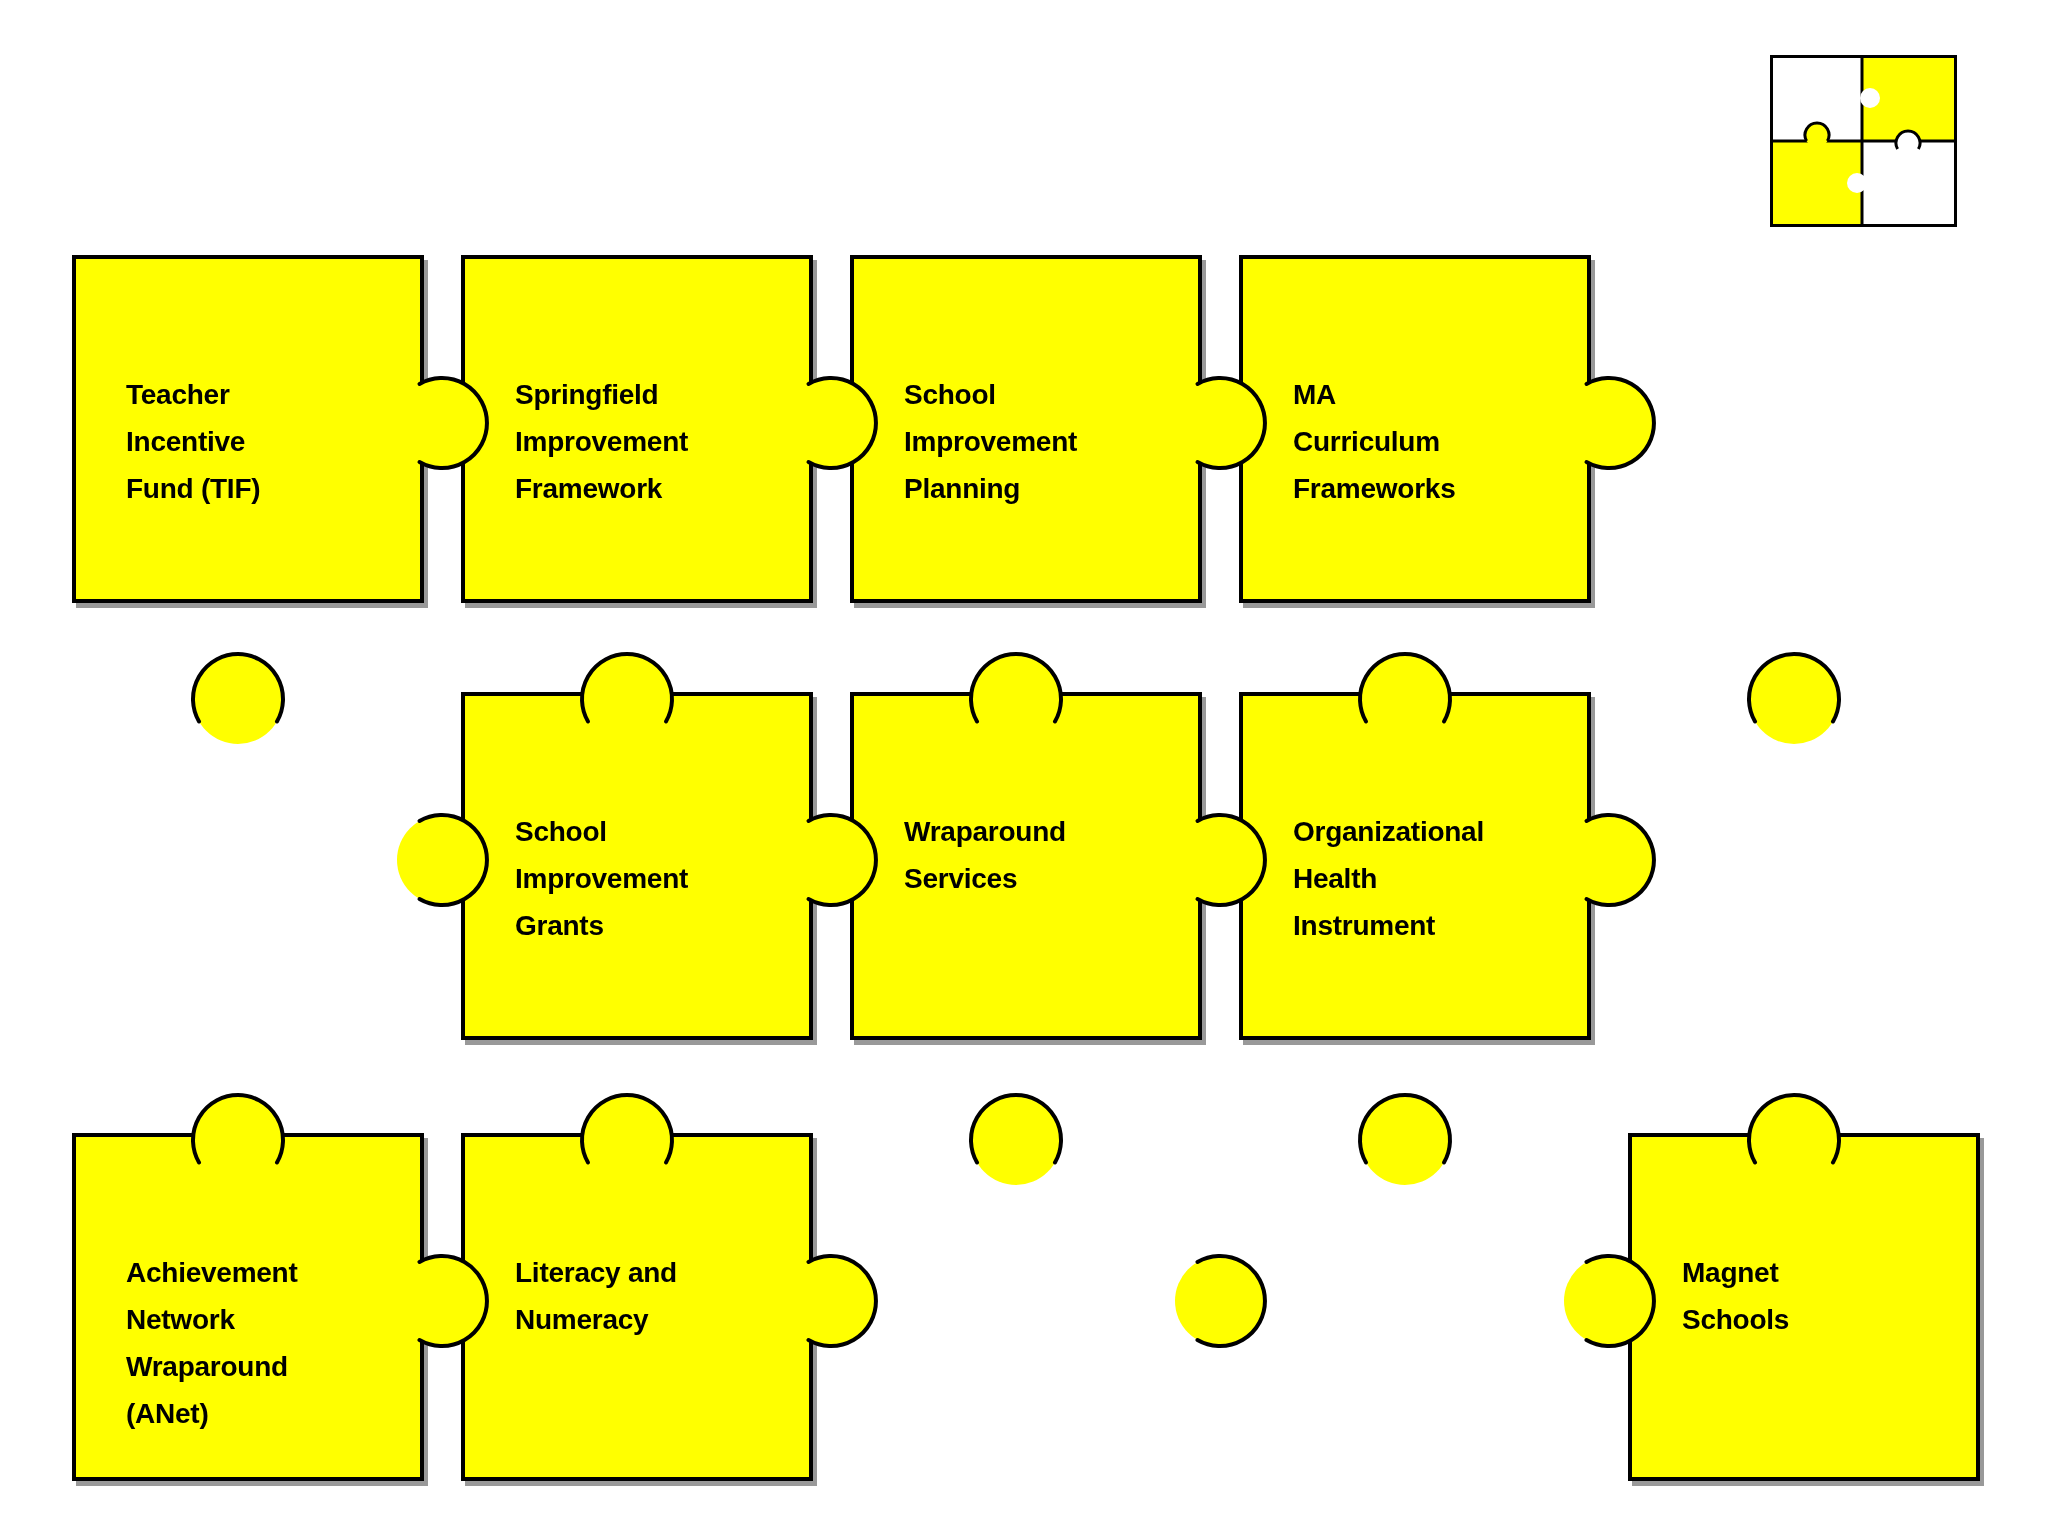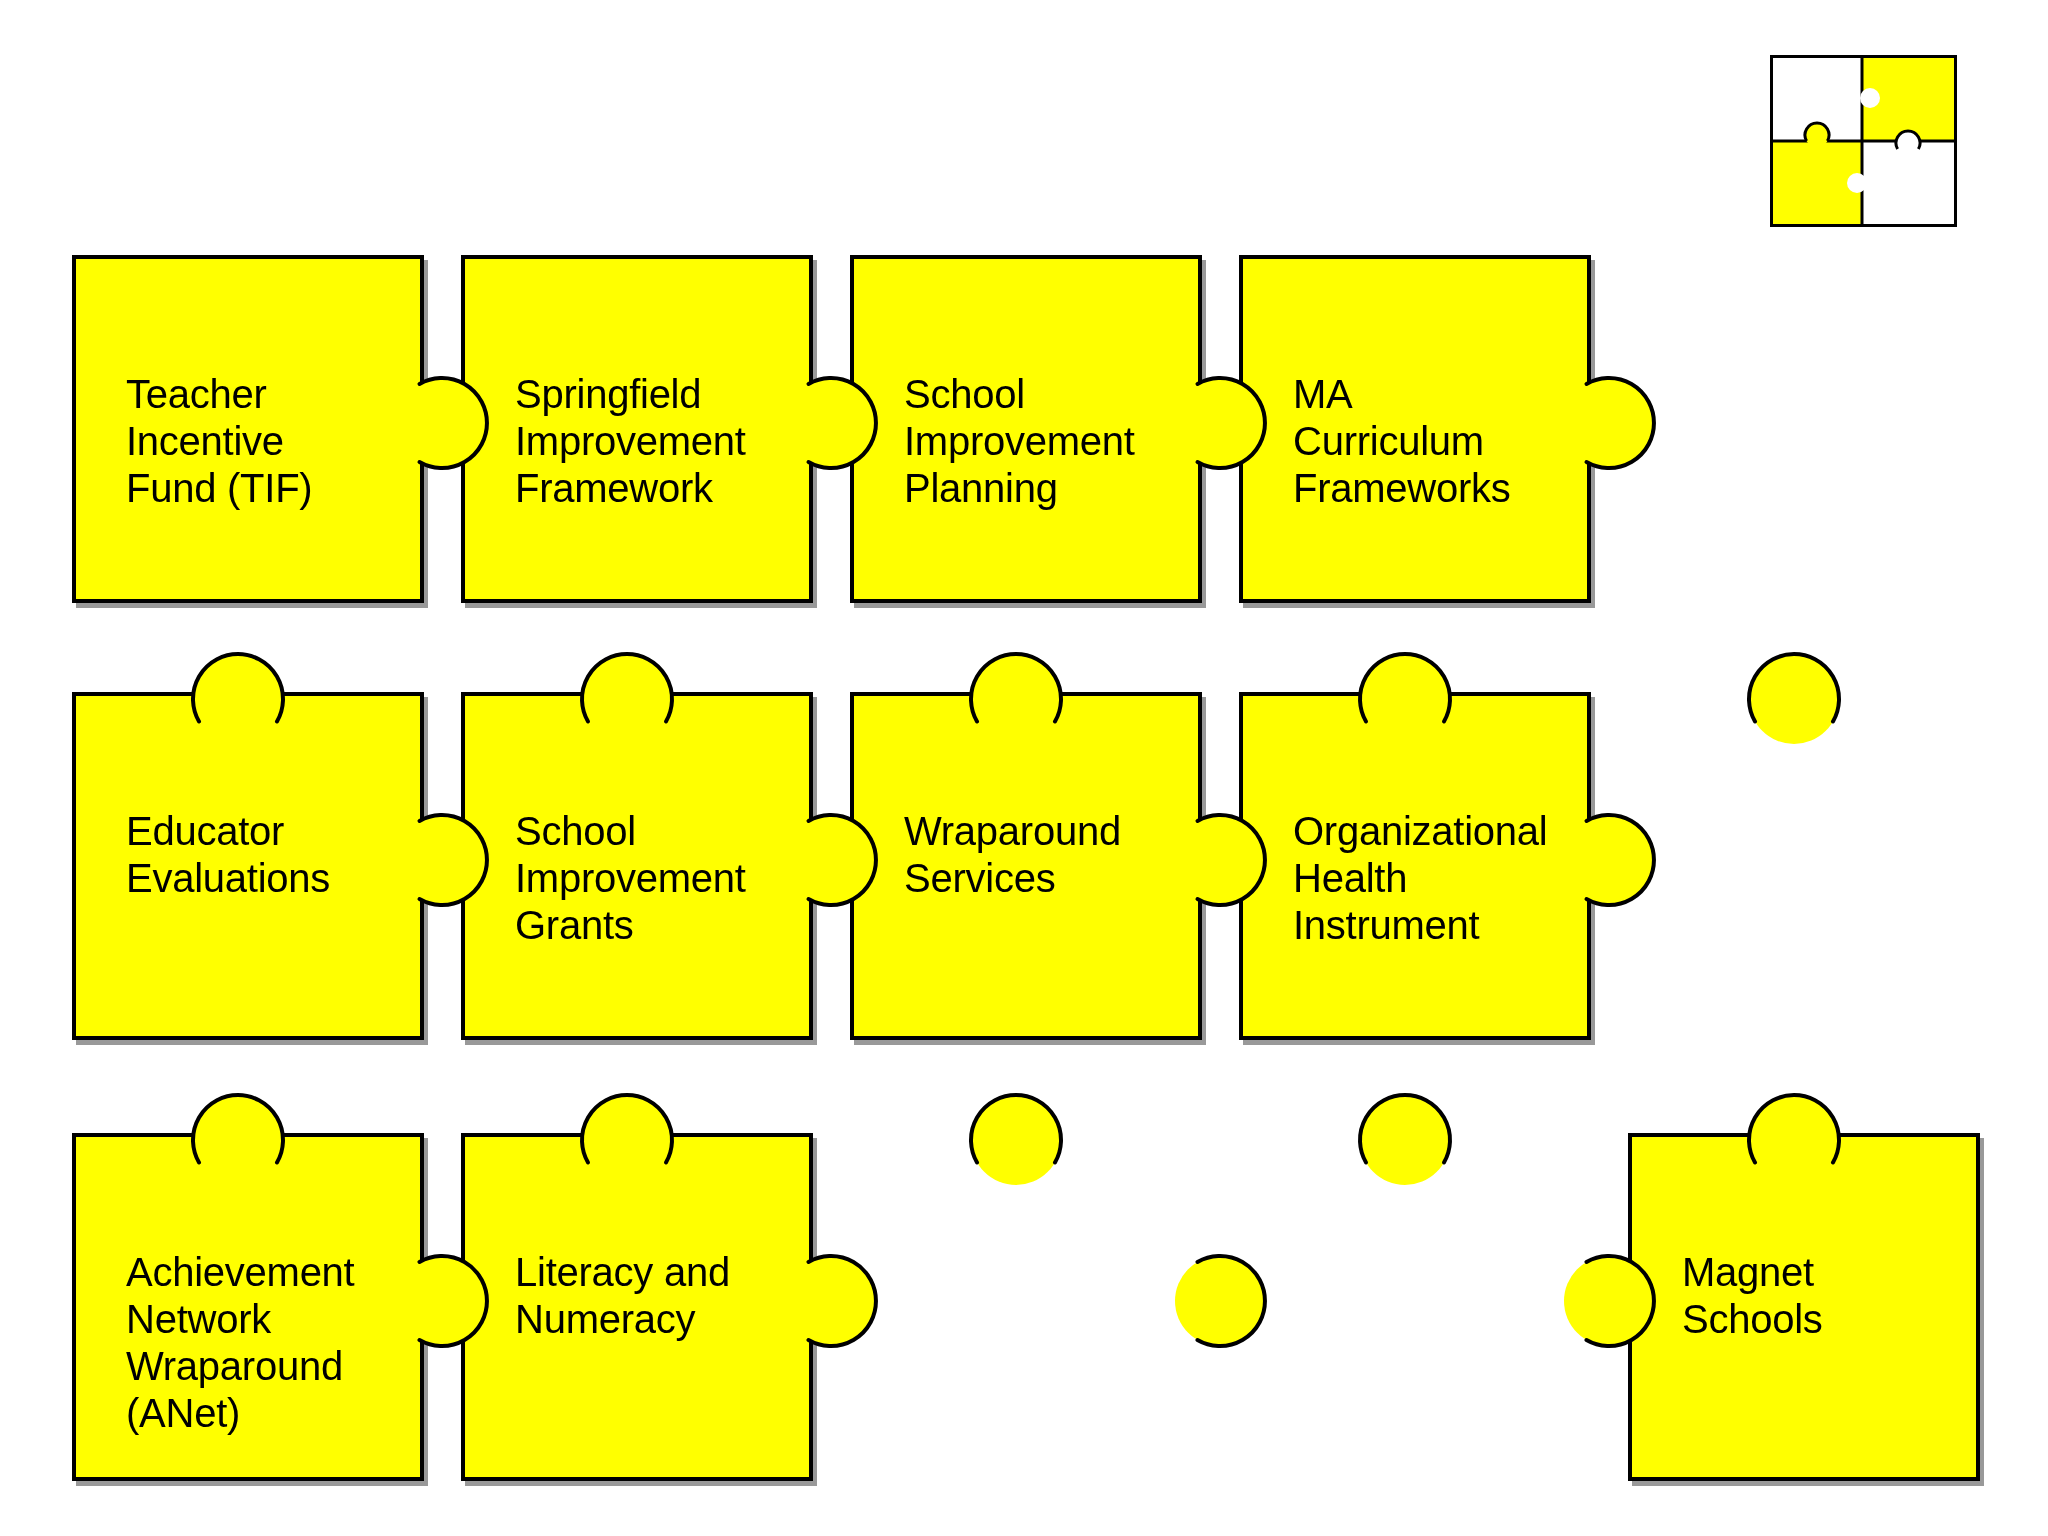--- a/index.html
+++ b/index.html
@@ -26,23 +26,23 @@
     background: var(--piece_fill);
     border: 4px solid var(--piece_border);
     box-shadow: 4px 5px 0 var(--shadow);
     z-index: 1;
   }
   .piece-label {
     position: absolute;
     inset: 0;
     padding: 112px 10px 0 50px;
     color: var(--label_text);
-    font-size: 40px;
+    font-size: 28px;
     line-height: 47px;
-    font-weight: 400;
+    font-weight: 700;
     letter-spacing: -0.25px;
     white-space: pre-line;
   }
   .knob-layer {
     position: absolute;
     left: 0; top: 0;
     width: 2048px;
     height: 1536px;
     z-index: 2;
     pointer-events: none;
@@ -77,24 +77,20 @@
     <div class="piece-label">School
 Improvement
 Planning</div>
   </div>
   <div class="piece" style="left:1239px;top:255px">
     <div class="piece-label">MA
 Curriculum
 Frameworks</div>
   </div>
 
-  <div class="piece" style="left:72px;top:692px">
-    <div class="piece-label">Educator
-Evaluations</div>
-  </div>
   <div class="piece" style="left:461px;top:692px">
     <div class="piece-label">School
 Improvement
 Grants</div>
   </div>
   <div class="piece" style="left:1239px;top:692px">
     <div class="piece-label">Organizational
 Health
 Instrument</div>
   </div>

